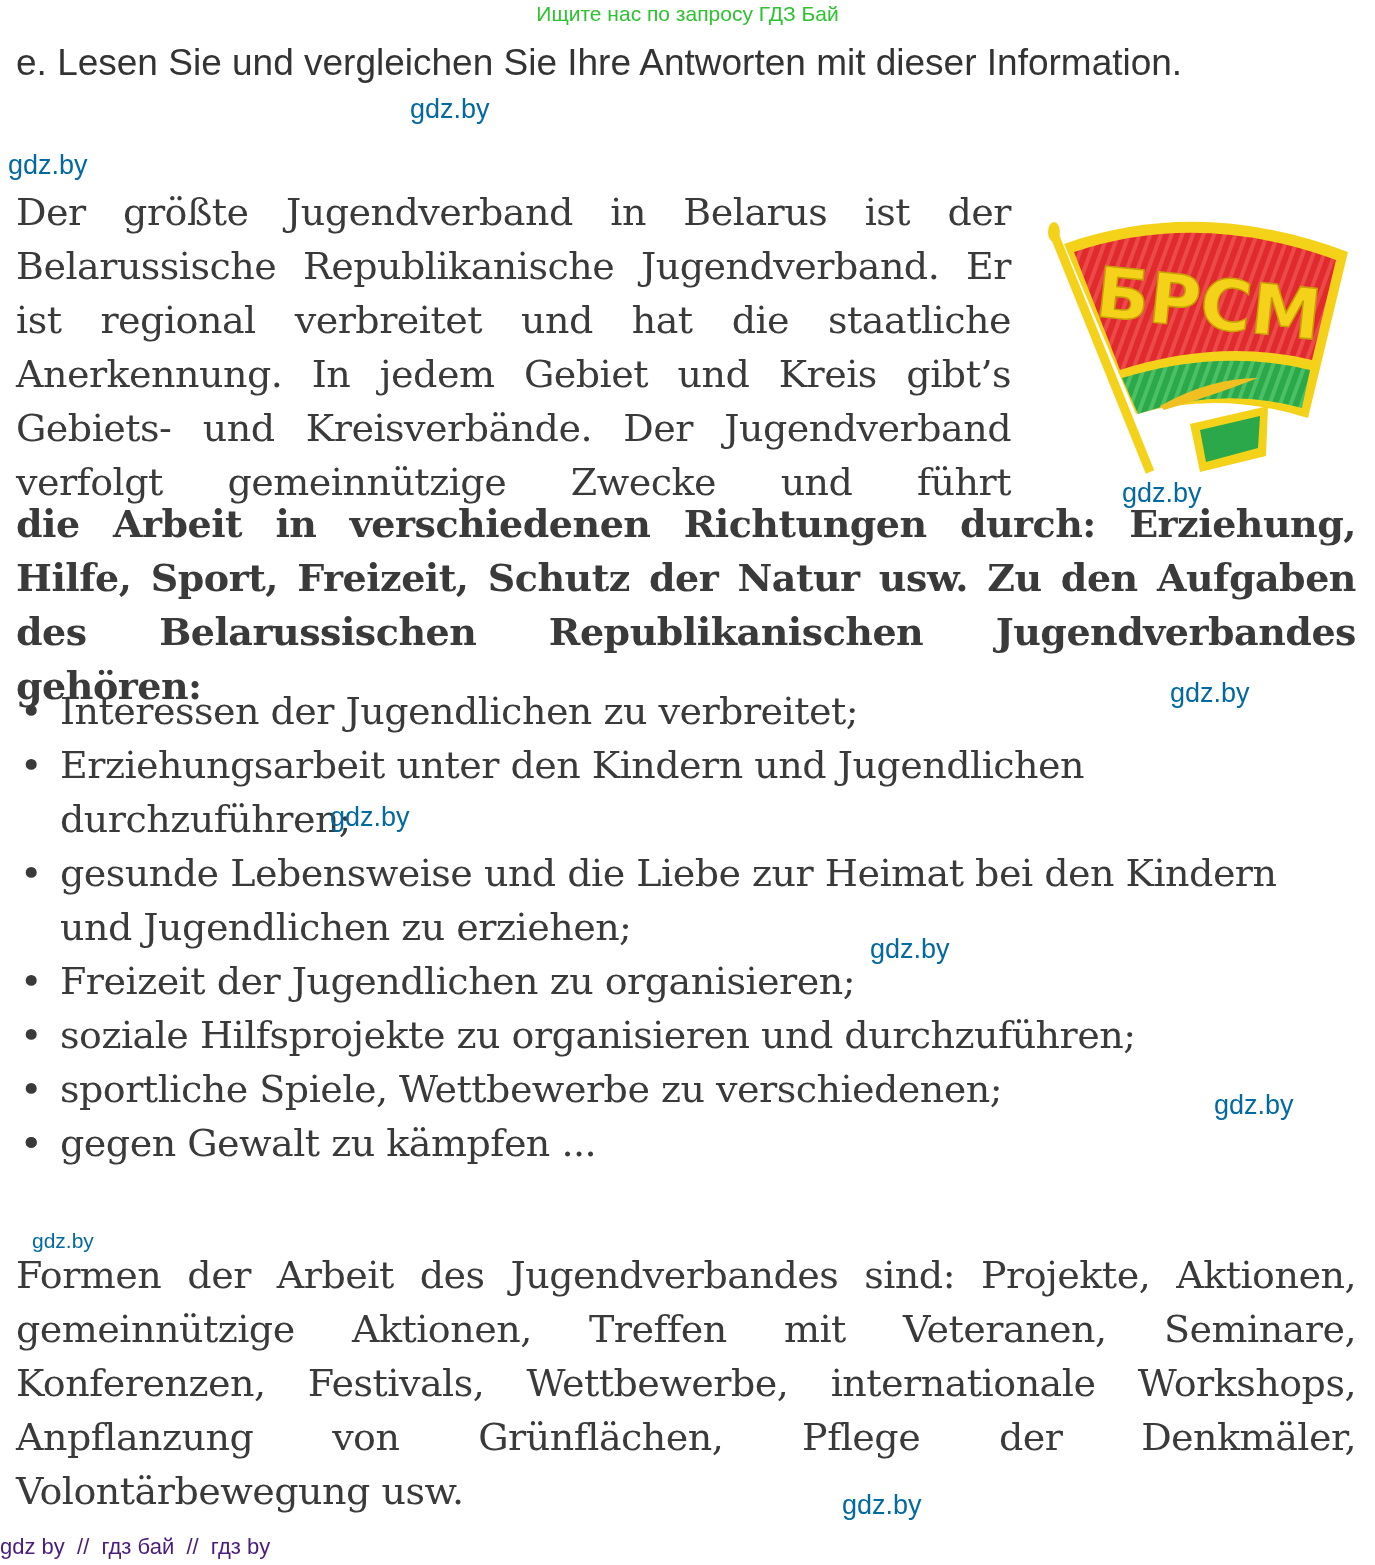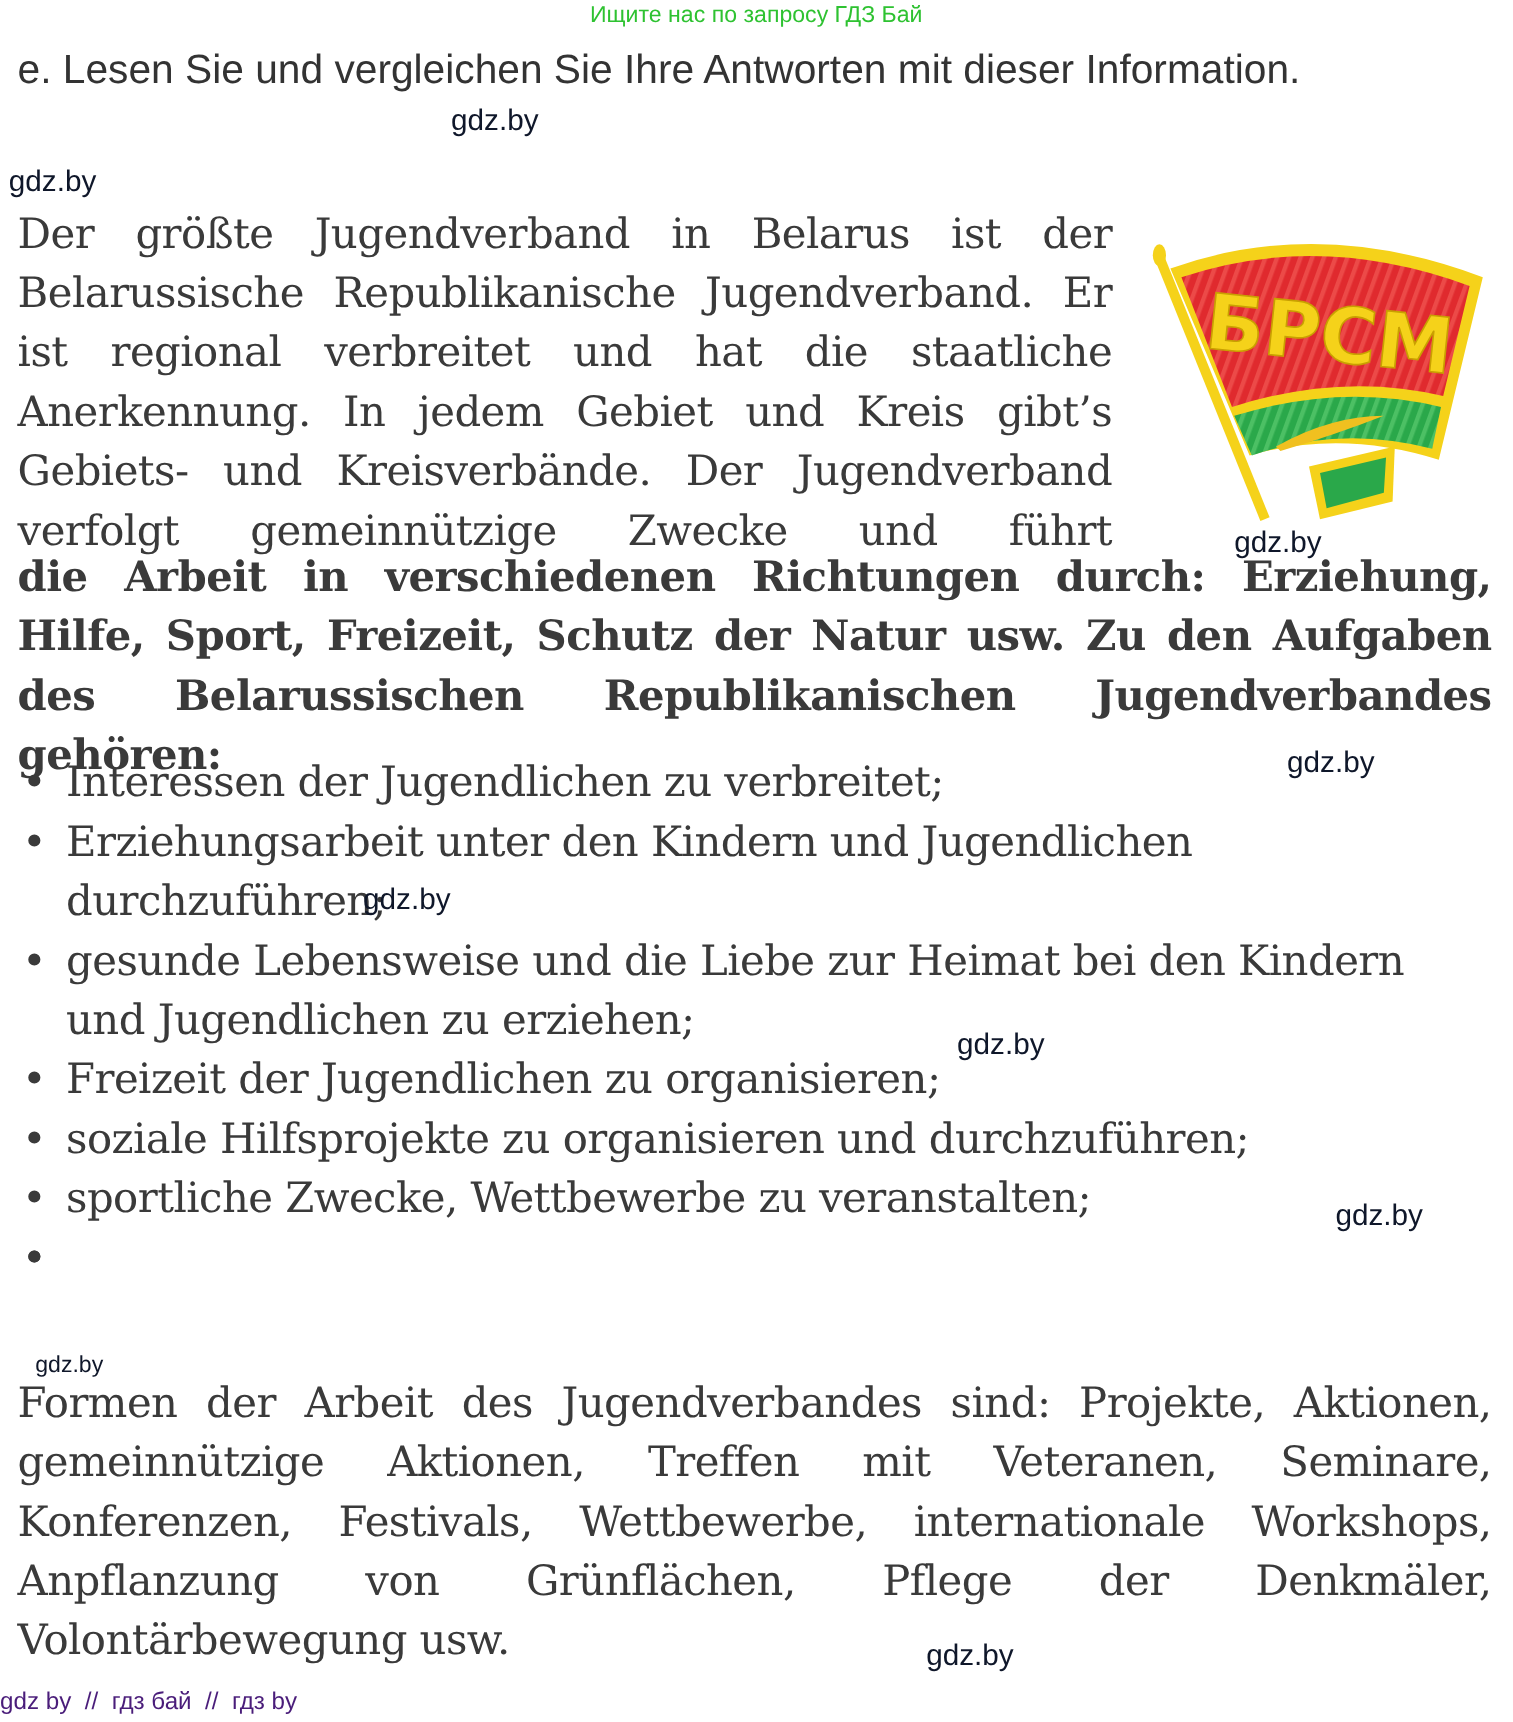--- a/index.html
+++ b/index.html
@@ -9,21 +9,21 @@
     font-family: "Liberation Sans", sans-serif; font-size: 21px; color: #2ec231;
     line-height: 28px;
   }
   .heading {
     position: absolute; left: 16px; top: 38px; width: 1340px;
     font-family: "Liberation Sans", sans-serif; font-weight: normal; font-size: 37px;
     color: #333333; line-height: 50px; text-align: justify; text-align-last: left;
   }
   .wm {
     position: absolute; font-family: "Liberation Sans", sans-serif; font-size: 27px;
-    color: #0f172a; line-height: 30px;
+    color: #0369a1; line-height: 30px;
   }
   .wm.small { font-size: 21px; }
   .body-text {
     position: absolute; font-family: "DejaVu Serif", serif; font-size: 38px;
     color: #3a3a3a; line-height: 54px; letter-spacing: -0.5px;
   }
   .para1 { left: 16px; top: 185px; width: 995px; text-align: justify; text-align-last: justify; }
   .para1b { left: 16px; top: 497px; width: 1340px; text-align: justify; font-weight: bold; }
   .list { position: absolute; left: 16px; top: 684px; width: 1340px; margin: 0; padding: 0; list-style: none; }
   .list li {
@@ -79,23 +79,23 @@
 <div class="body-text para1b">die Arbeit in verschiedenen Richtungen durch: Erziehung, Hilfe, Sport, Freizeit, Schutz der Natur usw. Zu den Aufgaben des Belarussischen Republikanischen Jugendverbandes gehören:</div>
 
 <div class="wm" style="left:1170px; top:678px;">gdz.by</div>
 
 <ul class="list">
   <li><span class="bullet">•</span><span>Interessen der Jugendlichen zu verbreitet;</span></li>
   <li><span class="bullet">•</span><span>Erziehungsarbeit unter den Kindern und Jugendlichen durchzuführen;</span></li>
   <li><span class="bullet">•</span><span>gesunde Lebensweise und die Liebe zur Heimat bei den Kindern und Jugendlichen zu erziehen;</span></li>
   <li><span class="bullet">•</span><span>Freizeit der Jugendlichen zu organisieren;</span></li>
   <li><span class="bullet">•</span><span>soziale Hilfsprojekte zu organisieren und durchzuführen;</span></li>
-  <li><span class="bullet">•</span><span>sportliche Zwecke, Wettbewerbe zu veranstalten;</span></li>
+  <li><span class="bullet">•</span><span>sportliche Spiele, Wettbewerbe zu verschiedenen;</span></li>
   <li><span class="bullet">•</span></li>
-  <li><span class="bullet">•</span></li>
+  <li><span class="bullet">•</span><span>gegen Gewalt zu kämpfen ...</span></li>
 </ul>
 
 <div class="wm" style="left:330px; top:802px;">gdz.by</div>
 <div class="wm" style="left:870px; top:934px;">gdz.by</div>
 <div class="wm" style="left:1214px; top:1090px;">gdz.by</div>
 <div class="wm small" style="left:32px; top:1226px;">gdz.by</div>
 
 <div class="body-text para2">Formen der Arbeit des Jugendverbandes sind: Projekte, Aktionen, gemeinnützige Aktionen, Treffen mit Veteranen, Seminare, Konferenzen, Festivals, Wettbewerbe, internationale Workshops, Anpflanzung von Grünflächen, Pflege der Denkmäler, Volontärbewegung usw.</div>
 
 <div class="wm" style="left:842px; top:1490px;">gdz.by</div>

